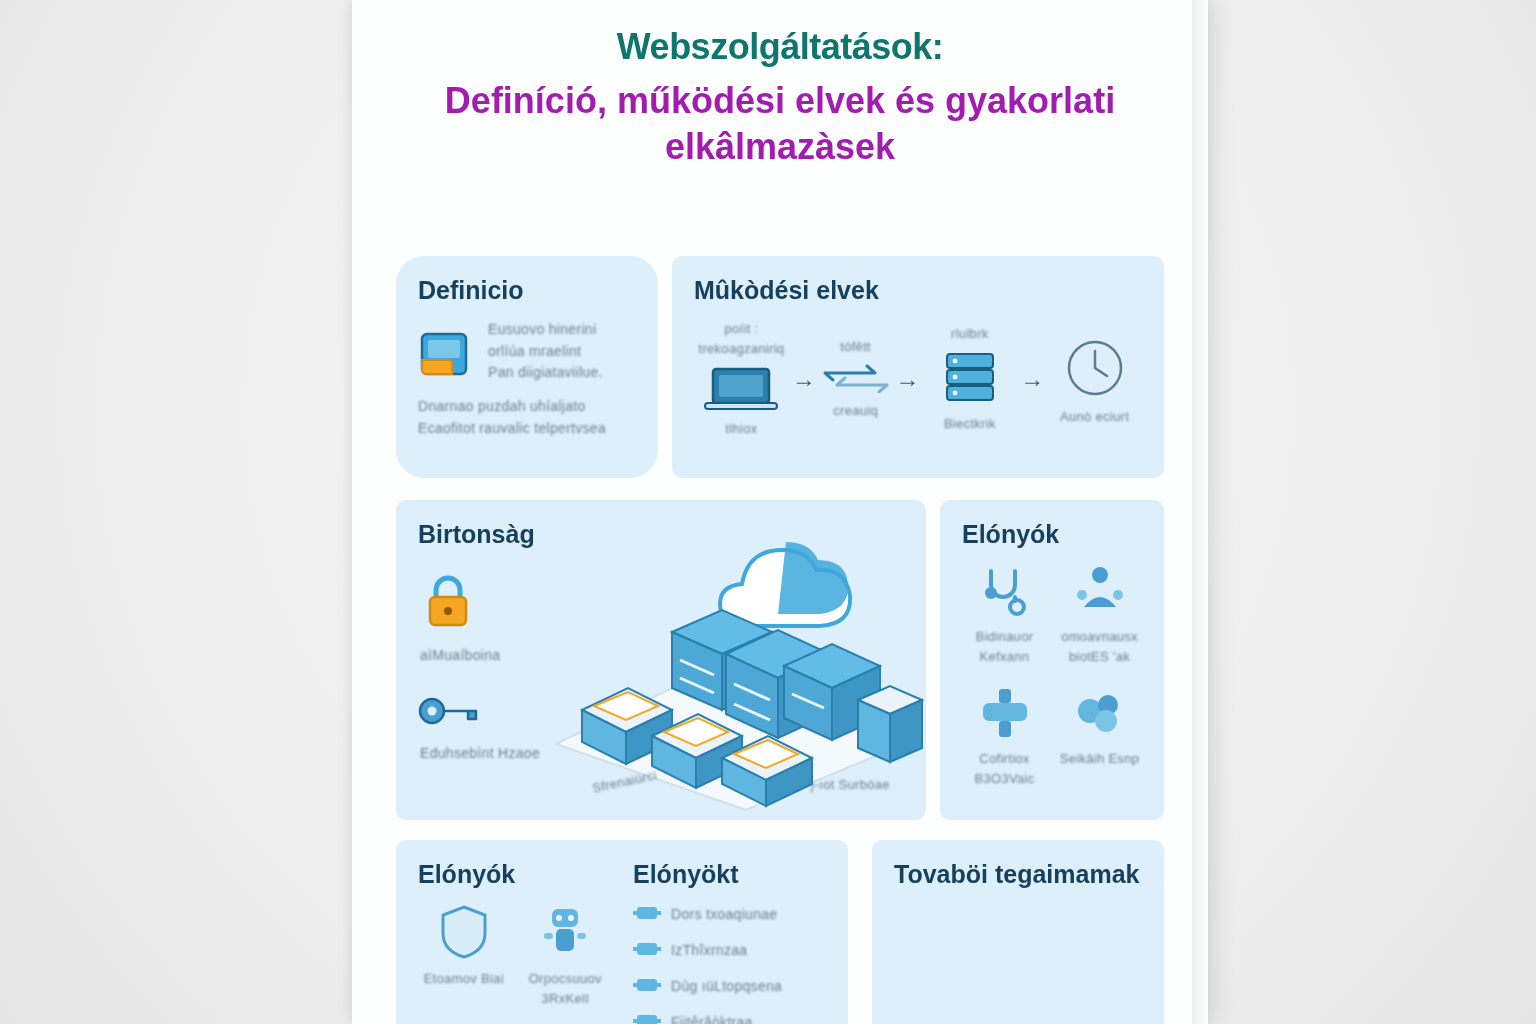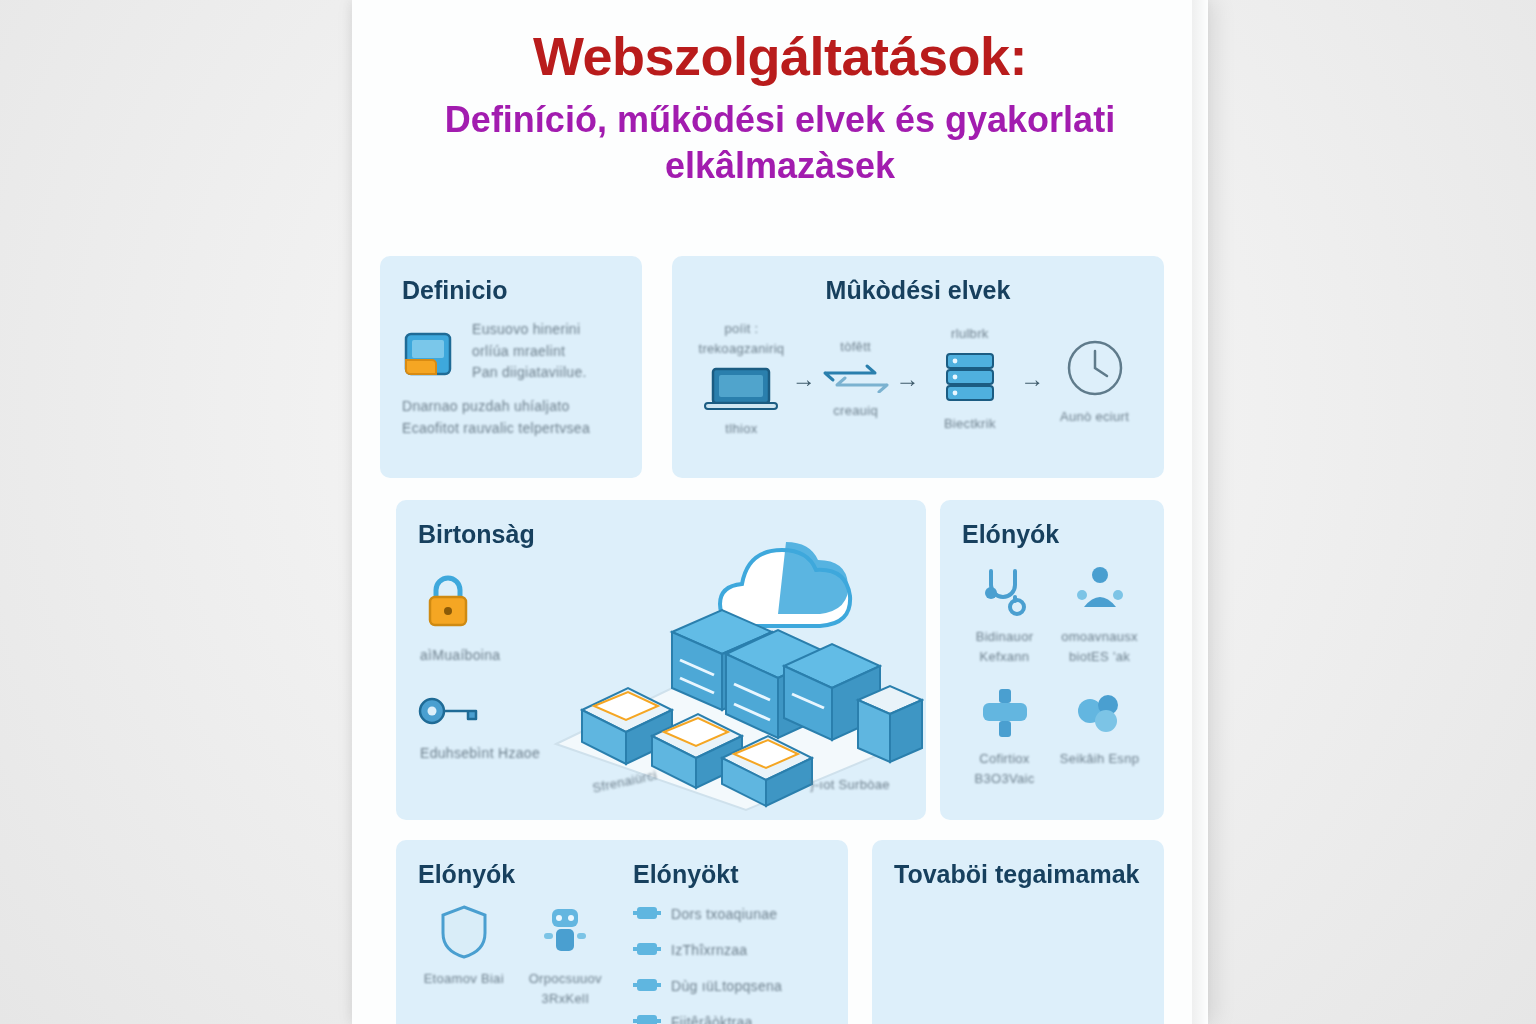--- a/index.html
+++ b/index.html
@@ -46,23 +46,23 @@
     background: linear-gradient(90deg, rgba(0,0,0,0.06), rgba(0,0,0,0.0));
     pointer-events:none;
   }
 
   
   .title-block {
     padding: 28px 40px 6px 40px;
     text-align: center;
   }
   .title-main {
-    font-size: 54px;
+    font-size: 36px;
     font-weight: bold;
-    color: #b91c1c;
+    color: #0f766e;
     letter-spacing: -0.5px;
     line-height: 1.05;
     text-shadow: 0 1px 0 rgba(255,255,255,0.6);
   }
   .title-sub {
     margin-top: 12px;
     font-size: 36px;
     font-weight: bold;
     color: #a21caf;
     line-height: 1.28;
@@ -77,34 +77,34 @@
     box-sizing: border-box;
     padding: 20px 22px;
     overflow: hidden;
   }
   .panel-title {
     font-size: 25px;
     font-weight: bold;
     color: #17405e;
     margin: 0 0 14px 0;
   }
-  .panel-title.center { text-align: center; }
+  .panel-title.center { text-align: left; }
 
   .blurtext {
     color: #6d7f8c;
     font-size: 14px;
     line-height: 1.55;
     filter: blur(0.9px);
     letter-spacing: 0.3px;
   }
   .blurtext.sm { font-size: 13px; }
   .blurtext.center { text-align: center; }
 
   
-  #panel-definicio   { left: 28px;  top: 256px; width: 262px; height: 222px; }
+  #panel-definicio   { left: 44px;  top: 256px; width: 262px; height: 222px; border-radius: 28px; }
   #panel-mukodes     { left: 320px; top: 256px; width: 492px; height: 222px; }
   #panel-biztonsag   { left: 44px;  top: 500px; width: 530px; height: 320px; }
   #panel-elonyok-r   { left: 588px; top: 500px; width: 224px; height: 320px; }
   #panel-elonyok-bl  { left: 44px;  top: 840px; width: 452px; height: 200px; }
   #panel-tovabbi     { left: 520px; top: 840px; width: 292px; height: 200px; }
 
   
   .split { display: flex; gap: 22px; }
   .split > div { flex: 1; }
 

